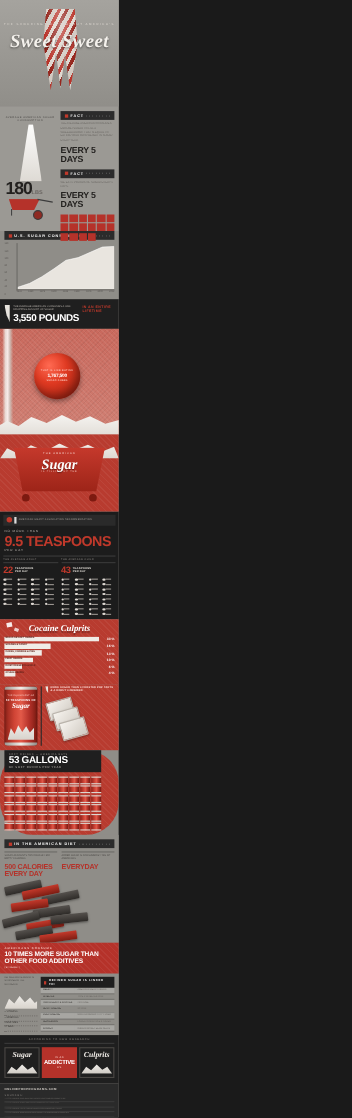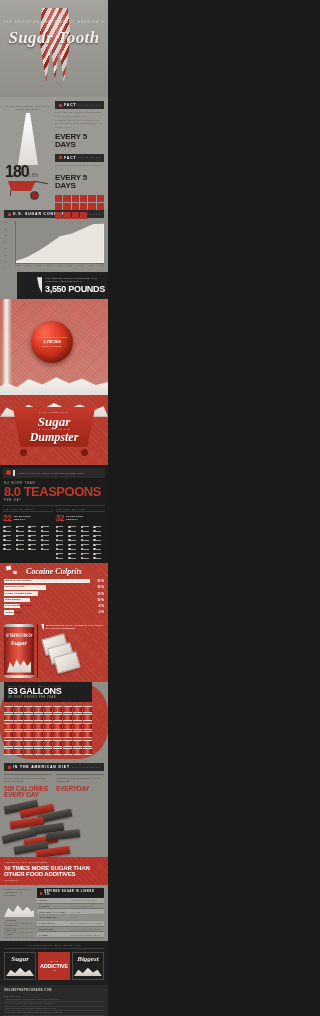--- a/index.html
+++ b/index.html
@@ -70,21 +70,21 @@
         display:flex; flex-direction:column; justify-content:space-between; }
   .yt { font-size:2.2px; color:#5d5a56; }
   .plot { position:absolute; left:11px; right:0; top:0; bottom:5px;
         border-left:.5px solid #6d6a66; border-bottom:.5px solid #6d6a66; overflow:hidden; }
   .area { position:absolute; left:0; bottom:0; width:100%; height:100%; }
   .xaxis { position:absolute; left:11px; right:0; bottom:0; height:5px;
         display:flex; justify-content:space-between; }
   .xt { font-size:2.2px; color:#5d5a56; }
 
   
-  .s3 { background:#1f1f1f; padding:5px 20px; display:flex; align-items:center; gap:3px;margin-left:17px; }
+  .s3 { background:#1f1f1f; padding:5px 4px; display:flex; gap:3px; }
   .s3 .mark { width:5px; height:16px; background:#e8e4de;
         clip-path:polygon(0 0,100% 0,100% 100%,40% 60%); flex:none; }
   .s3 .lbl { font-size:2.4px; color:#aca7a1; line-height:1.4; }
   .s3 .big { font-size:9px; font-weight:700; color:#fff; letter-spacing:-.3px; white-space:nowrap; }
   .s3 .aft { font-size:3.2px; font-weight:700; color:#c0392b; letter-spacing:.4px; }
 
   
   .s4 { position:relative; height:96px; background:#c96a5e;
         background-image:
           repeating-linear-gradient(45deg, rgba(255,255,255,.06) 0 1px, transparent 1px 3px),
@@ -284,21 +284,21 @@
         border-bottom:.35px solid #3a3a3a; overflow:hidden; text-overflow:ellipsis; white-space:nowrap; }
 </style>
 </head>
 <body>
 
 <div class="page">
 
   <div class="hero">
     <div class="hero-tooth"></div>
     <div class="hero-sub">THE SHOCKING TRUTH ABOUT AMERICA'S</div>
-    <div class="hero-title">Sugar Tooth</div>
+    <div class="hero-title">Sweet Sweet</div>
   </div>
 
   <div class="s1">
     <div class="left">
       <div class="cap">AVERAGE AMERICAN SUGAR CONSUMPTION</div>
       <div class="sugarpile"></div>
       <div class="num">
         <span>180</span><small>LBS</small>
       </div>
       <div class="barrow">
@@ -401,31 +401,30 @@
   </div>
 
   <div class="s5">
     <div class="snow"></div>
     <div class="body"></div>
     <div class="wheelL"></div>
     <div class="wheelR"></div>
     <div class="pre">THE AMERICAN</div>
     <div class="t1">Sugar</div>
     <div class="mid">IS FILLING UP THE</div>
-    <div class="t2">Dumpster</div>
   </div>
 
   <div class="s6">
     <div class="reco">
       <span class="badge"></span>
       <span class="sp"></span>
       <span class="txt">AMERICAN HEART ASSOCIATION RECOMMENDATION</span>
     </div>
     <div class="nmt">NO MORE THAN</div>
-    <div class="tsp-big">8.0 TEASPOONS</div>
+    <div class="tsp-big">9.5 TEASPOONS</div>
     <div class="perday">PER DAY</div>
     <div class="twocol">
       <div class="col">
         <div class="hdr">THE AVERAGE ADULT</div>
         <div class="row">
           <span class="n">22</span>
           <span class="u">
             <span>TEASPOONS</span><br>
             <span>PER DAY</span>
           </span>
@@ -453,21 +452,21 @@
             <div class="spoon-i"></div>
             <div class="spoon-i"></div>
             <div class="spoon-i"></div>
             <div class="spoon-i"></div>
             <div class="spoon-i"></div>
           </div>
       </div>
       <div class="col">
         <div class="hdr">THE AVERAGE CHILD</div>
         <div class="row">
-          <span class="n">32</span>
+          <span class="n">43</span>
           <span class="u">
             <span>TEASPOONS</span><br>
             <span>PER DAY</span>
           </span>
         </div>
         <div class="spoons" id="sp2">
             <div class="spoon-i"></div>
             <div class="spoon-i"></div>
             <div class="spoon-i"></div>
             <div class="spoon-i"></div>
@@ -734,21 +733,21 @@
       <div class="cc">
         <div class="nm">Sugar</div>
         <div class="mound"></div>
       </div>
       <div class="mid">
         <div class="a">IS AS</div>
         <div class="b">ADDICTIVE</div>
         <div class="c">AS</div>
       </div>
       <div class="cc">
-        <div class="nm">Biggest</div>
+        <div class="nm">Culprits</div>
         <div class="mound"></div>
       </div>
     </div>
   </div>
 
   <div class="foot">
     <div class="site">ONLINEPHDPROGRAMS.COM</div>
     <div class="sh">SOURCES:</div>
     <ul id="sources">
         <li>» HTTP://WWW.CDC.GOV/NCHS/DATA/DATABRIEFS/DB87.PDF</li>

